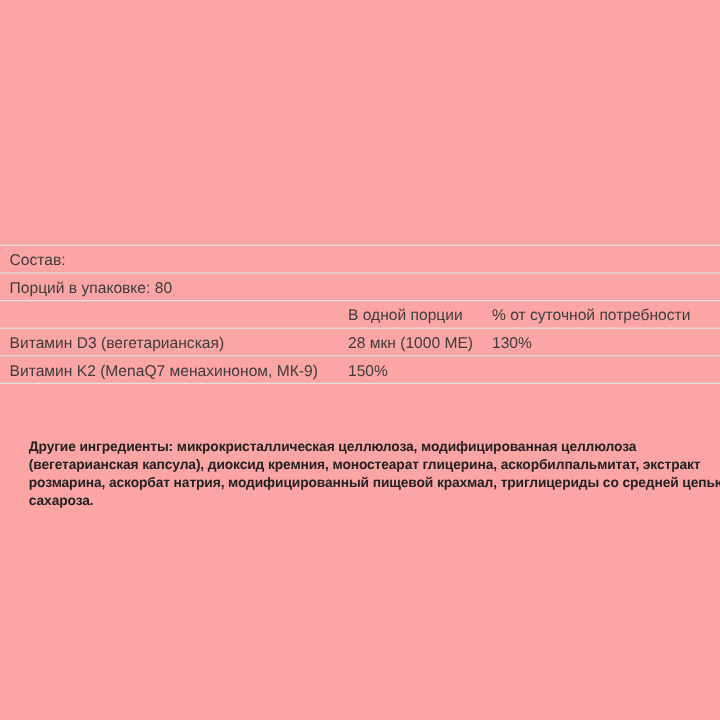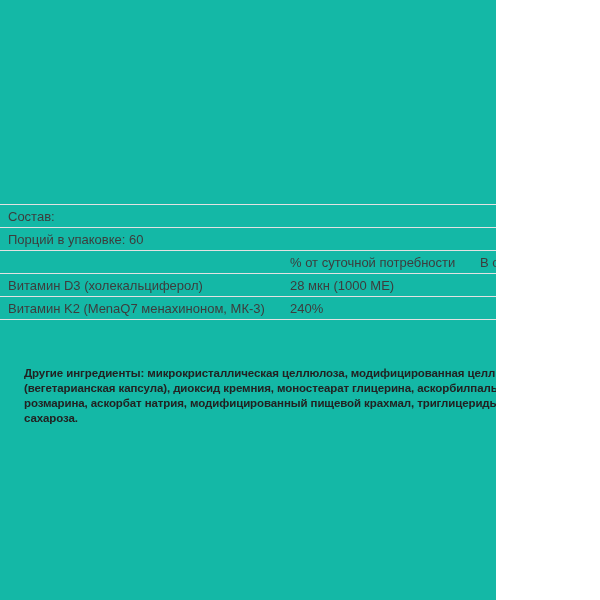--- a/index.html
+++ b/index.html
@@ -2,23 +2,23 @@
 <html><head>
 <meta charset="utf-8">
 <style>
   html, body {
     margin: 0;
     padding: 0;
     background: #ffffff;
   }
   .page {
     position: relative;
-    width: 496px;
+    width: 600px;
     height: 600px;
-    background: #14b8a6;
+    background: #fca5a5;
     font-family: "Liberation Sans", "DejaVu Sans", sans-serif;
     overflow: hidden;
   }
   .facts-table {
     position: absolute;
     top: 204px;
     left: 0;
     width: 600px;
     border-bottom: 1px solid #e2e2e2;
   }
@@ -58,36 +58,37 @@
 <div class="page">
 
   <div class="facts-table">
 
     <div class="row">
       <span class="cell c-full">Состав:</span>
     </div>
 
 
     <div class="row">
-      <span class="cell c-full">Порций в упаковке: 60</span>
+      <span class="cell c-full">Порций в упаковке: 80</span>
     </div>
 
     <div class="row">
       <span class="cell c1"></span>
+      <span class="cell c2">В одной порции</span>
       <span class="cell c3">% от суточной потребности</span>
-      <span class="cell c2">В одной порции</span>
     </div>
 
     <div class="row">
-      <span class="cell c1">Витамин D3 (холекальциферол)</span>
+      <span class="cell c1">Витамин D3 (вегетарианская)</span>
       <span class="cell c2">28 мкн (1000 МЕ)</span>
+      <span class="cell c3">130%</span>
     </div>
 
     <div class="row">
-      <span class="cell c1">Витамин K2 (MenaQ7 менахиноном, МК-3)</span>
-      <span class="cell c3">240%</span>
+      <span class="cell c1">Витамин K2 (MenaQ7 менахиноном, МК-9)</span>
+      <span class="cell c3">150%</span>
     </div>
 
   </div>
 
   <p class="other-ingredients">Другие ингредиенты: микрокристаллическая целлюлоза, модифицированная целлюлоза (вегетарианская капсула), диоксид кремния, моностеарат глицерина, аскорбилпальмитат, экстракт розмарина, аскорбат натрия, модифицированный пищевой крахмал, триглицериды со средней цепью, сахароза.</p>
 
 </div>
 
 </body></html>

